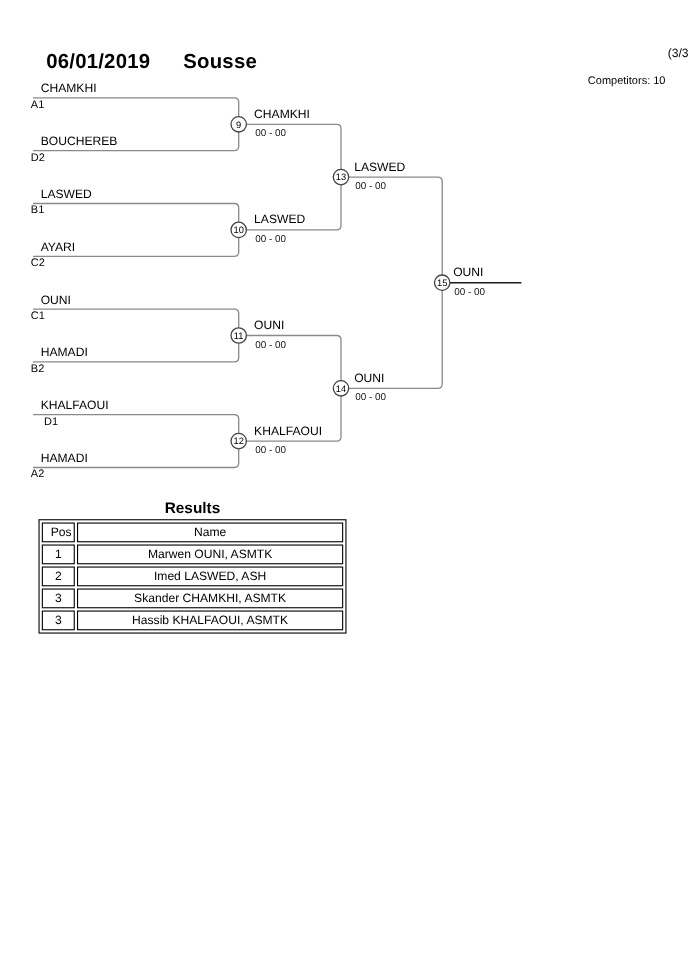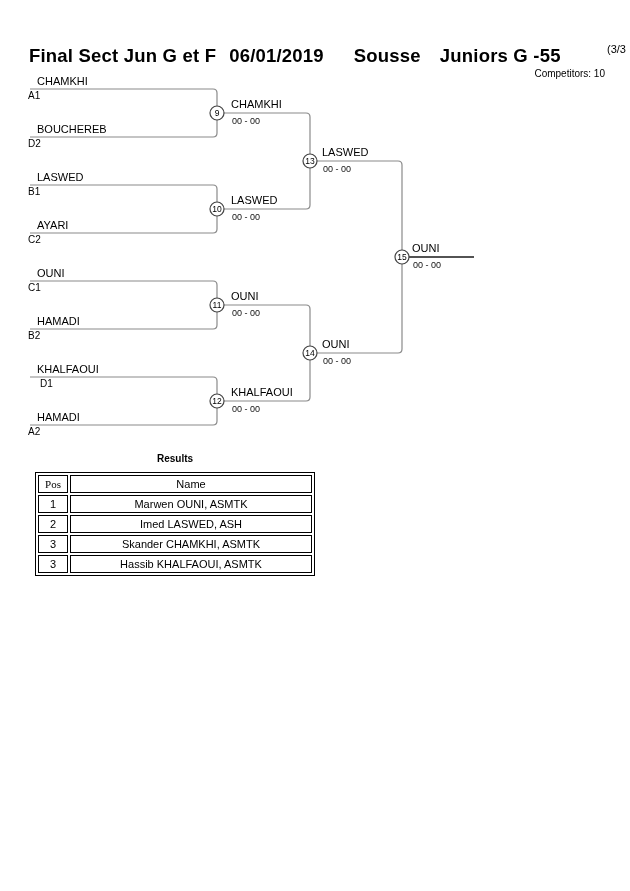--- a/index.html
+++ b/index.html
@@ -27,46 +27,44 @@
     font-size:10px;white-space:nowrap;
   }
   
   .pname{font-size:11px;line-height:13px;white-space:nowrap;}
   .seed{font-size:10px;line-height:12px;white-space:nowrap;}
   .wname{font-size:11px;line-height:13px;white-space:nowrap;}
   .score{font-size:9px;line-height:10px;white-space:nowrap;color:#111;}
   
   .results-heading{
     position:absolute;left:35px;top:453px;width:280px;
-    text-align:center;font-weight:bold;font-size:10px;
+    text-align:center;font-weight:bold;font-size:14px;
   }
   table.results{
     position:absolute;left:35px;top:472px;width:280px;
     border-collapse:separate;border-spacing:2px;
     border:1px solid #000;background:#fff;
     font-size:11px;
   }
   table.results td,table.results th{
     border:1px solid #000;height:14px;padding:1px 2px;
     font-weight:normal;
   }
-  th.pos-h{width:24px;text-align:center;padding-left:3px;font-weight:bold;font-family:Liberation Serif, serif;}
+  th.pos-h{width:24px;text-align:right;padding-left:3px;font-weight:bold;}
   th.name-h{font-weight:bold;}
   td.pos-c{text-align:center;}
   td.name-c{text-align:center;padding-left:5px;}
   svg text{font-family:"Liberation Sans","DejaVu Sans",sans-serif;}
 </style>
 </head>
 <body>
 
 <div class="title-row">
-  <span class="title-seg">Final Sect Jun G et F</span>
   <span class="title-seg gap-a">06/01/2019</span>
   <span class="title-seg gap-b">Sousse</span>
-  <span class="title-seg gap-c">Juniors G -55</span>
 </div>
 <div class="page-ind">(3/3</div>
 <div class="competitors">Competitors: 10</div>
 
 <svg class="abs" style="left:0;top:0;" width="630" height="891" viewBox="0 0 630 891">
   <g fill="none" stroke="#8a8a8a" stroke-width="1.2">
 
     <path d="M30,89 H213 Q217,89 217,93 V133 Q217,137 213,137 H30"></path>
     <path d="M30,185 H213 Q217,185 217,189 V229 Q217,233 213,233 H30"></path>
     <path d="M30,281 H213 Q217,281 217,285 V325 Q217,329 213,329 H30"></path>

